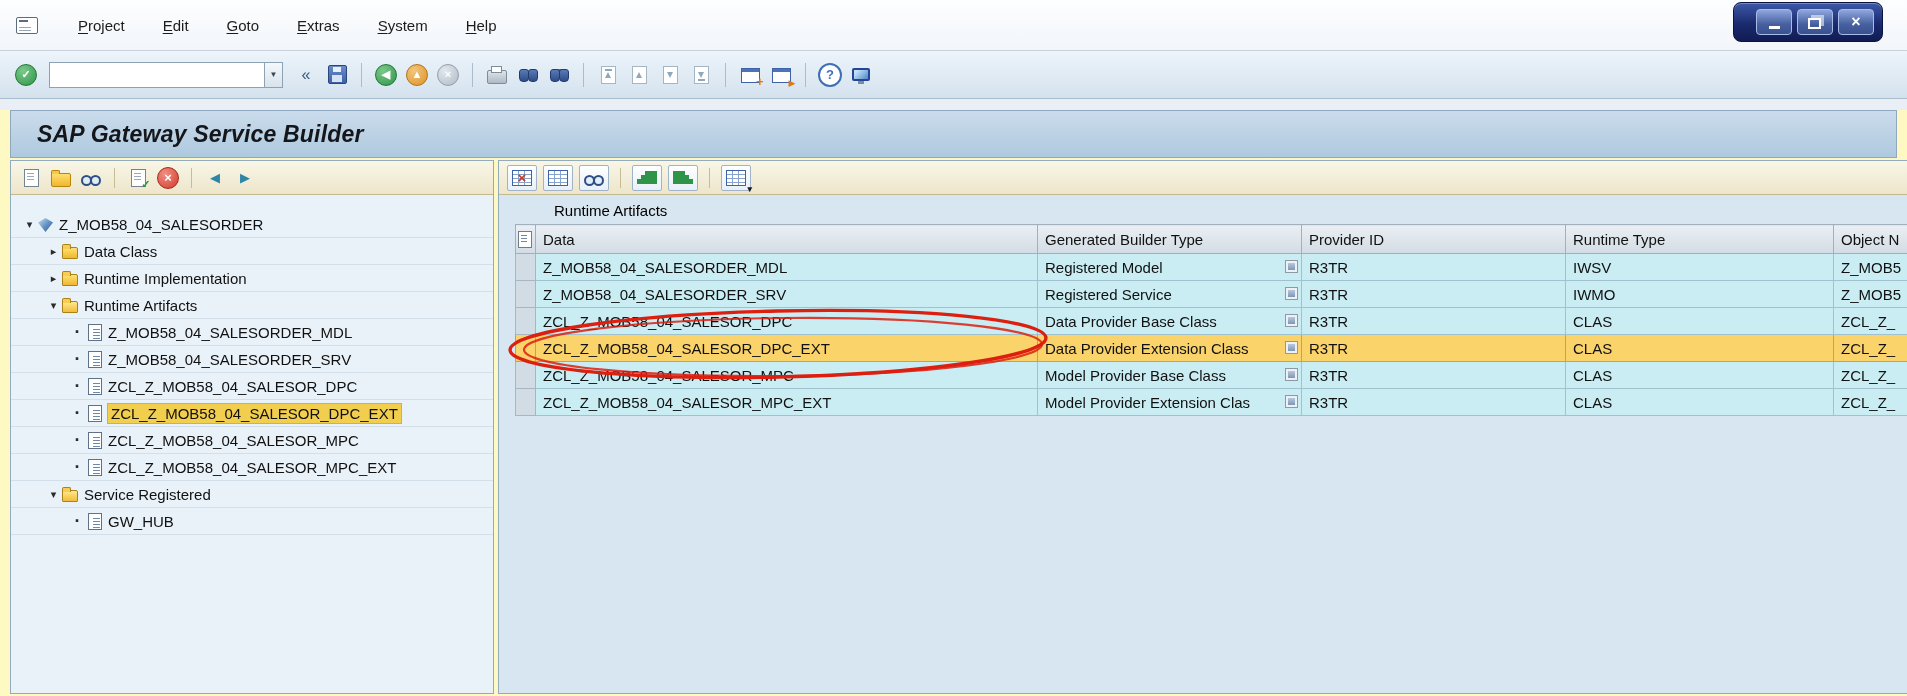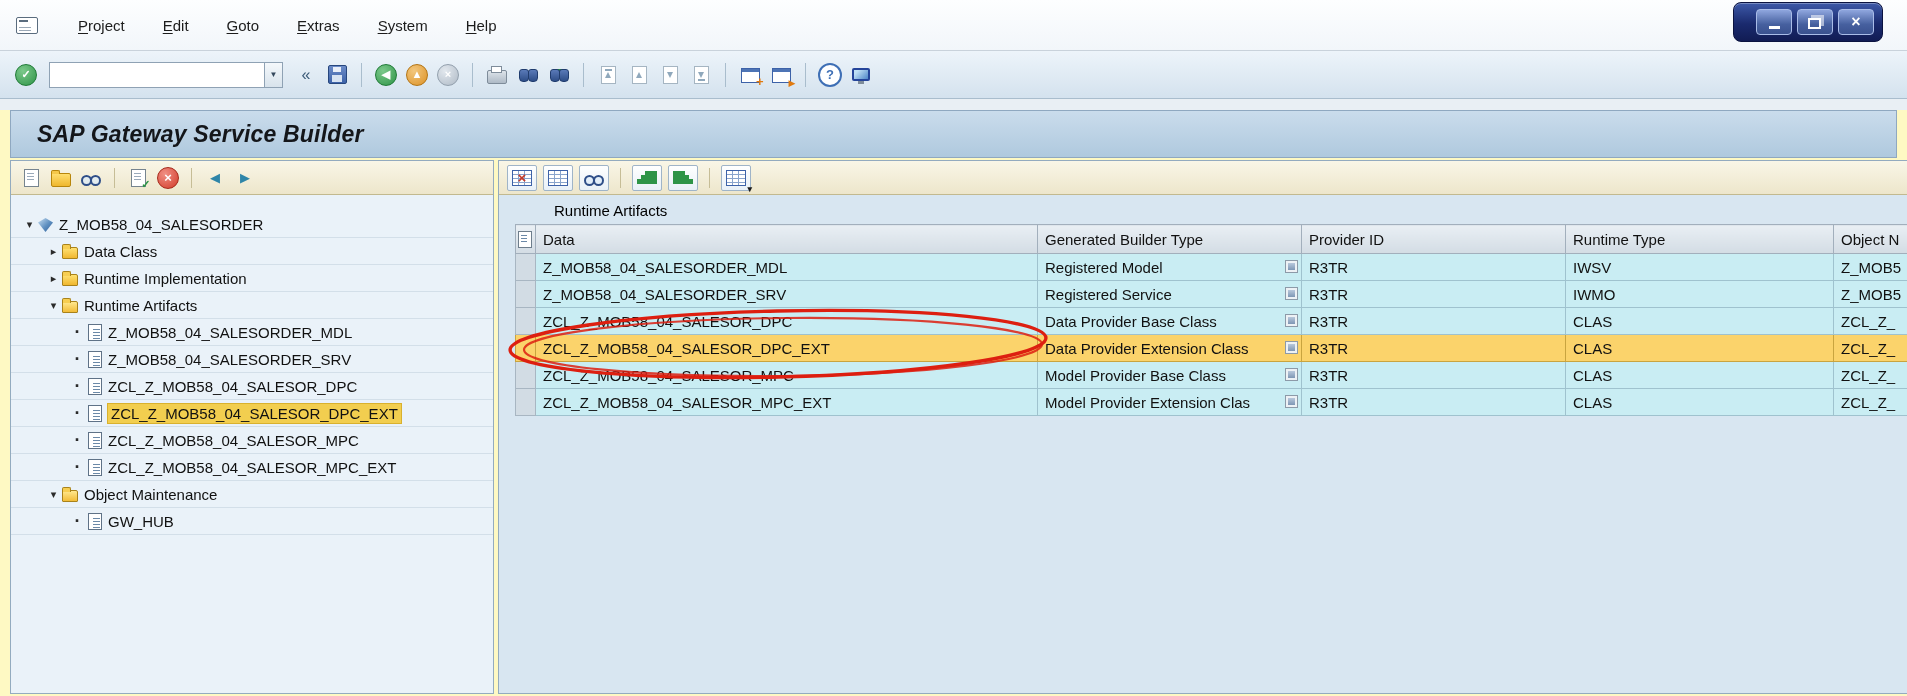--- a/index.html
+++ b/index.html
@@ -327,21 +327,21 @@
           <span class="tree-label">ZCL_Z_MOB58_04_SALESOR_MPC</span>
         </div>
         <div class="tree-row" style="padding-left: 58px;">
           <span class="tw dot">·</span>
           <span class="ti ti-doc"></span>
           <span class="tree-label">ZCL_Z_MOB58_04_SALESOR_MPC_EXT</span>
         </div>
         <div class="tree-row" style="padding-left: 34px;">
           <span class="tw">▾</span>
           <span class="ti ti-folder open"></span>
-          <span class="tree-label">Object Maintenance</span>
+          <span class="tree-label">Service Registered</span>
         </div>
         <div class="tree-row" style="padding-left: 58px;">
           <span class="tw dot">·</span>
           <span class="ti ti-doc"></span>
           <span class="tree-label">GW_HUB</span>
         </div>
       </div>
   </div>
 
   <div class="panel-right">

